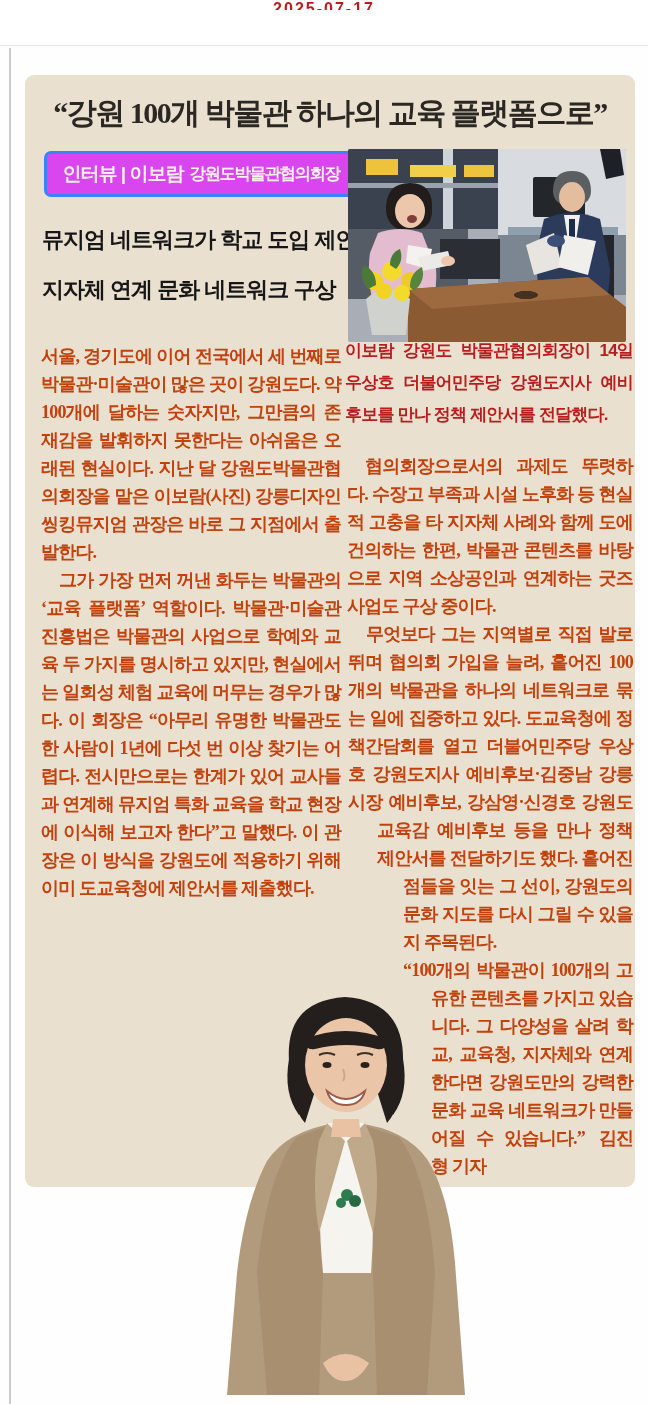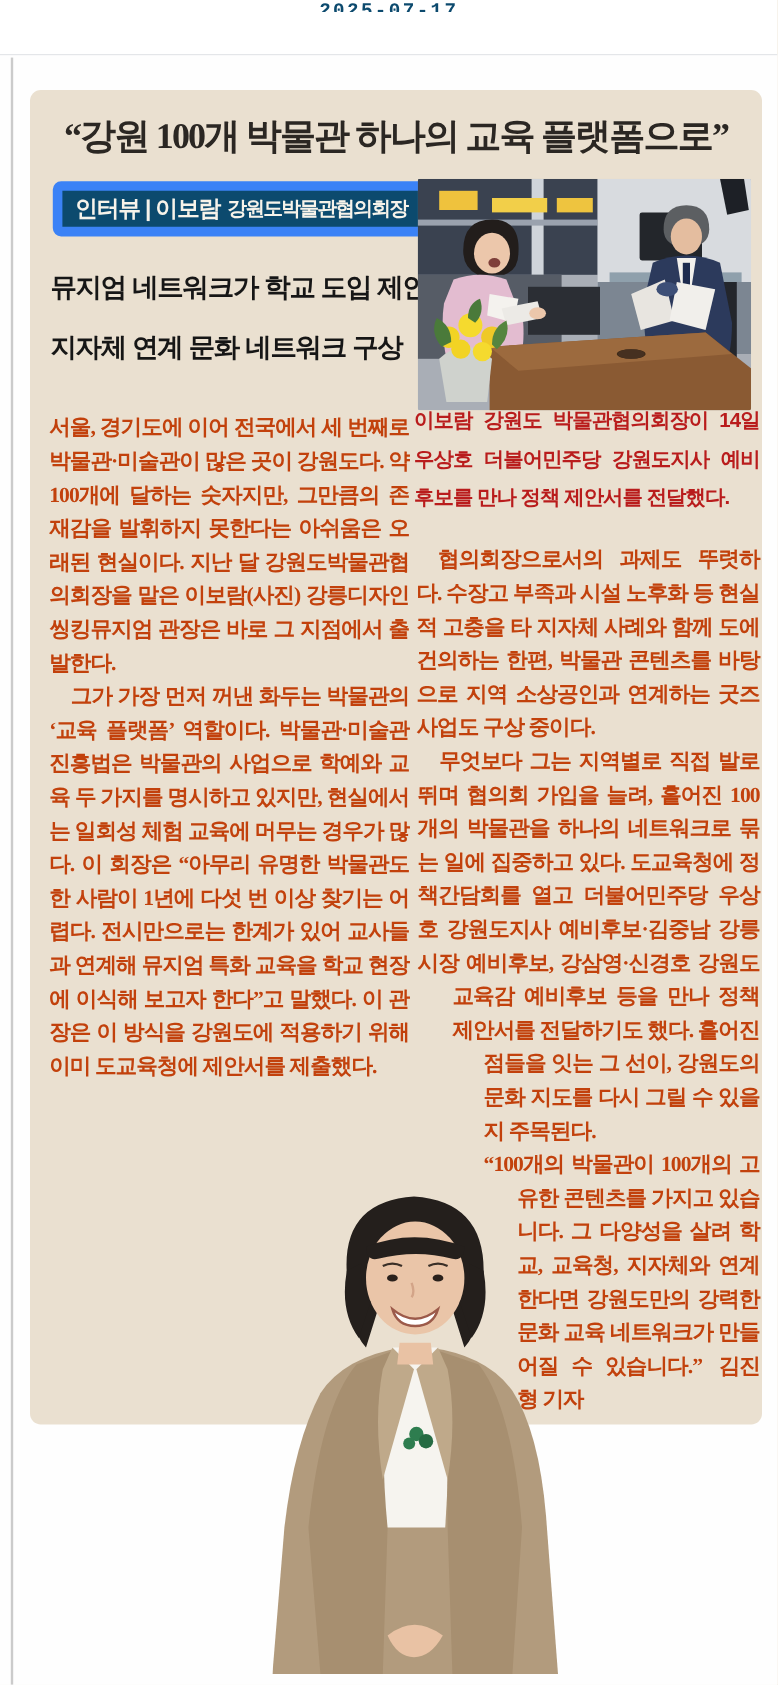--- a/index.html
+++ b/index.html
@@ -2,30 +2,30 @@
 <html><head>
 <meta charset="utf-8">
 <style>
   html,body{margin:0;padding:0;}
   body{
     width:648px;height:1404px;position:relative;background:#ffffff;
     font-family:"Liberation Serif","DejaVu Serif",serif;overflow:hidden;
   }
   
   .date-strip{position:absolute;top:0;left:0;width:648px;height:10px;overflow:hidden;text-align:center;}
-  .date-strip span{display:inline-block;margin-top:-13px;font-family:Liberation Mono, monospace;
-    font-size:16px;font-weight:700;color:#0c4a6e;letter-spacing:2px;text-align:center;}
+  .date-strip span{display:inline-block;margin-top:-13px;font-family:Liberation Sans, sans-serif;
+    font-size:16px;font-weight:700;color:#b91c1c;letter-spacing:2px;text-align:center;}
   
   .page-card{position:absolute;top:45px;left:0;width:648px;height:1359px;background:#fefefe;border-top:1px solid #e4e6e9;}
   .left-vline{position:absolute;top:48px;left:9px;width:2px;height:1356px;background:#cbcbcb;}
   
   .article{position:absolute;top:75px;left:25px;width:610px;height:1112px;background:#eae0d0;border-radius:9px;}
   .headline{position:absolute;top:18px;left:0;width:610px;text-align:center;
     font-size:30px;font-weight:700;color:#2b2723;letter-spacing:-1.5px;}
-  .badge{position:absolute;top:76px;left:19px;width:314px;height:46px;background:#0c4a6e;border:8px solid #3b82f6;
+  .badge{position:absolute;top:76px;left:19px;width:314px;height:46px;background:#d946ef;border:3px solid #3b82f6;
     border-radius:7px;box-sizing:border-box;display:flex;align-items:center;justify-content:center;gap:6px;
     font-family:"Liberation Sans","DejaVu Sans",sans-serif;color:#f7f3ea;white-space:nowrap;}
   .badge .b1{font-size:19px;font-weight:800;letter-spacing:-1px;}
   .badge .b2{font-size:16.5px;font-weight:800;letter-spacing:-1.5px;}
   .subhead{position:absolute;left:17px;width:330px;font-family:"Liberation Sans","DejaVu Sans",sans-serif;
     font-size:22px;font-weight:800;color:#161616;letter-spacing:-1px;white-space:nowrap;}
   .sh1{top:150px;} .sh2{top:200px;}
   
   .col{position:absolute;font-size:18px;line-height:28px;font-weight:600;color:#c2410c;
     text-align:justify;letter-spacing:-0.8px;}

